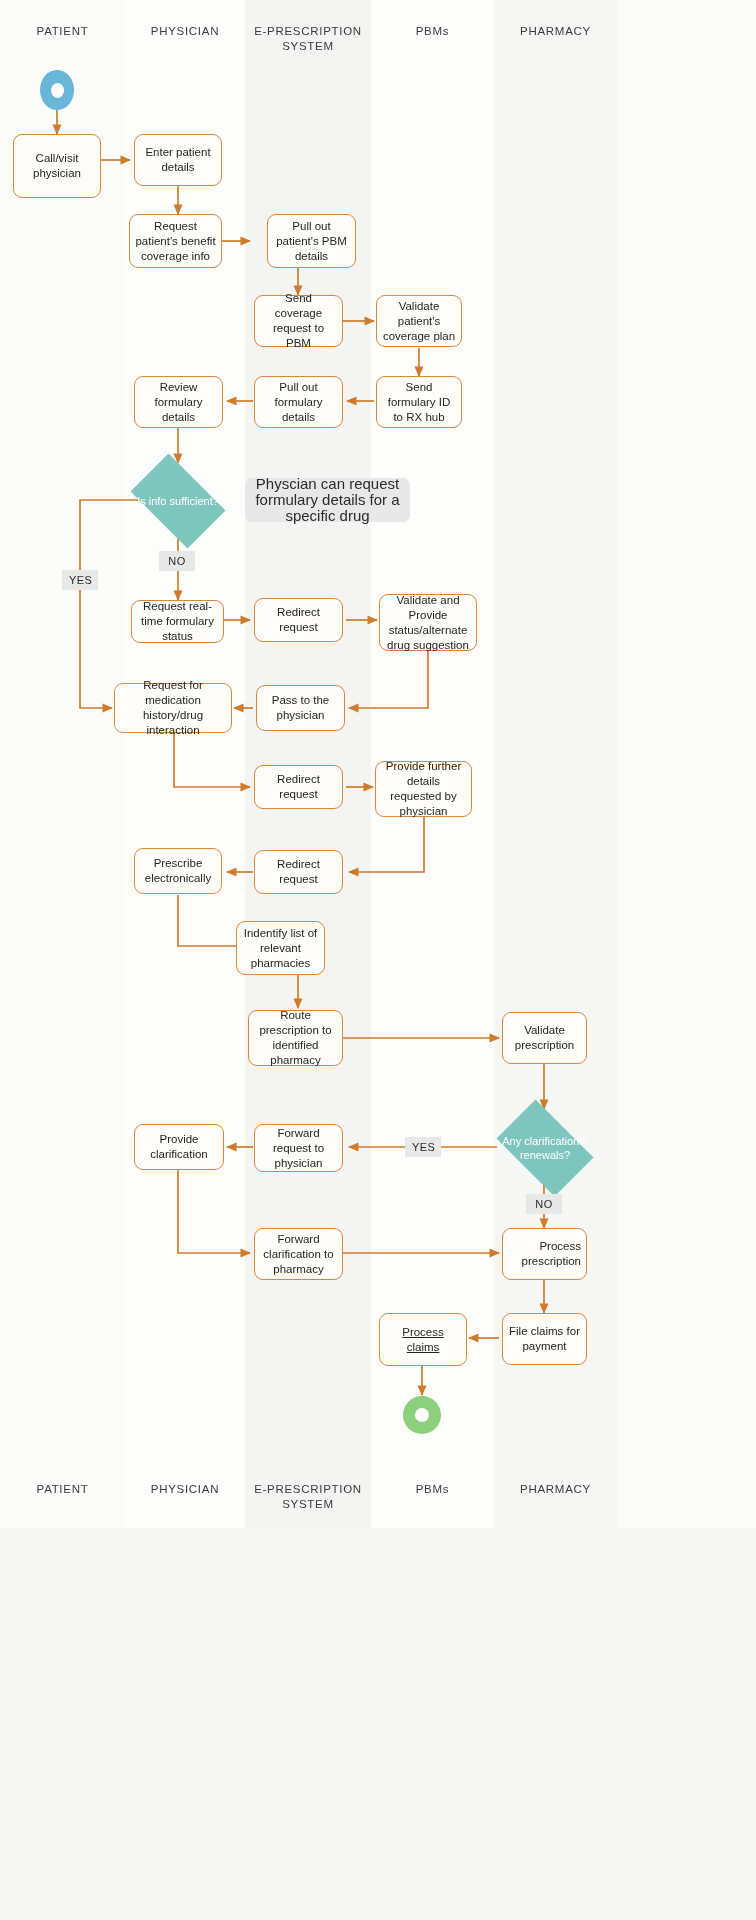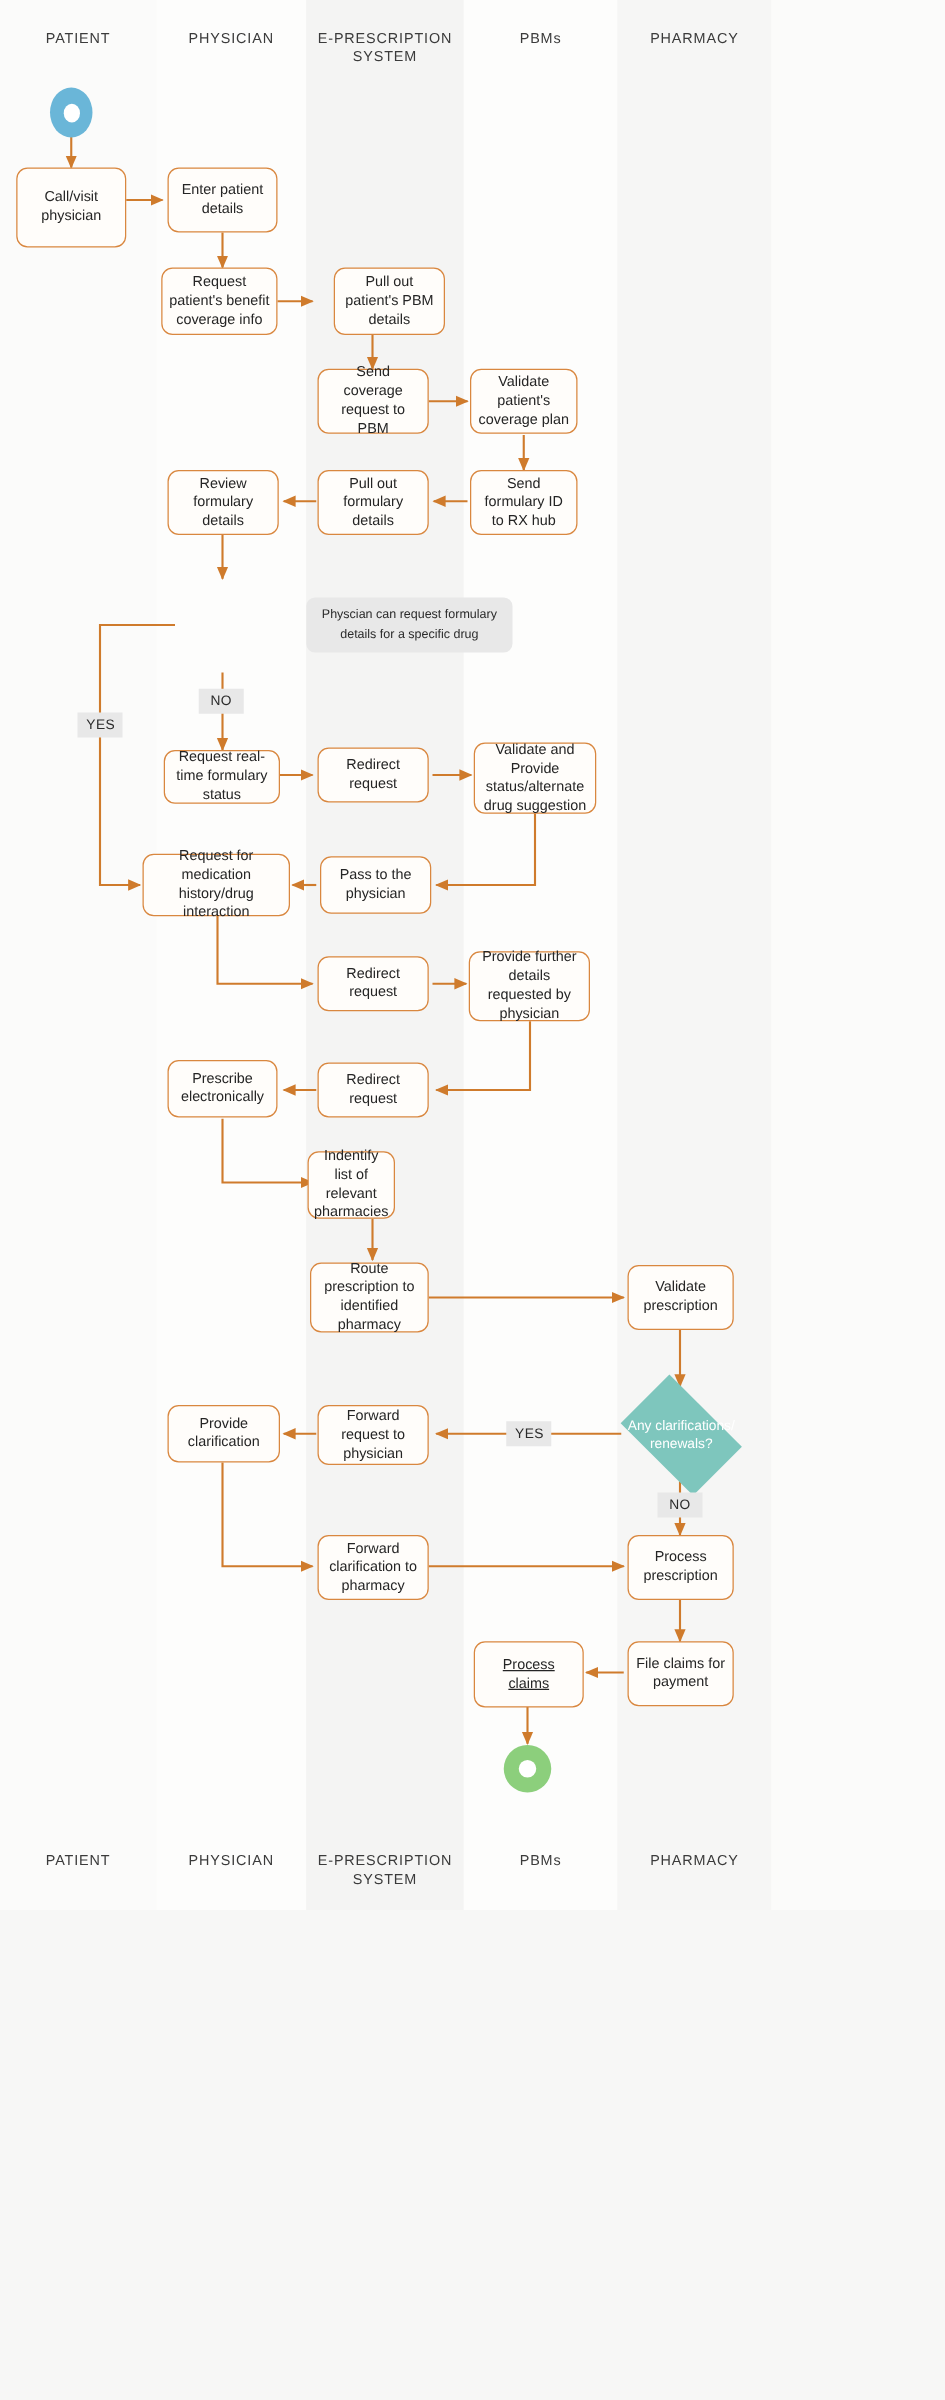--- a/index.html
+++ b/index.html
@@ -90,21 +90,21 @@
   .note {
     position: absolute;
     box-sizing: border-box;
     background: #e8e8e8;
     border-radius: 7px;
     display: flex;
     align-items: center;
     justify-content: center;
     text-align: center;
     color: #2b2b2b;
-    font-size: 10px;
+    font-size: 15px;
     line-height: 16px;
     padding: 5px 9px;
     font-family: "Liberation Sans", sans-serif;
   }
 
   
   .edge-label {
     position: absolute;
     box-sizing: border-box;
     background: #e8e8e8;
@@ -316,21 +316,21 @@
   </div>
 
   <div class="node" style="left:254px; top:850px; width:89px; height:44px;">
     <span>Redirect request</span>
   </div>
 
   <div class="node" style="left:134px; top:848px; width:88px; height:46px;">
     <span>Prescribe electronically</span>
   </div>
 
-  <div class="node" style="left:246px; top:921px; width:70px; height:54px;text-align:center;">
+  <div class="node" style="left:236px; top:921px; width:89px; height:54px;text-align:center;">
     <span>Indentify list of relevant pharmacies</span>
   </div>
 
   <div class="node" style="left:248px; top:1010px; width:95px; height:56px;">
     <span>Route prescription to identified pharmacy</span>
   </div>
 
   <div class="node" style="left:502px; top:1012px; width:85px; height:52px;">
     <span>Validate prescription</span>
   </div>
@@ -340,32 +340,36 @@
   </div>
 
   <div class="node" style="left:134px; top:1124px; width:90px; height:46px;">
     <span>Provide clarification</span>
   </div>
 
   <div class="node" style="left:254px; top:1228px; width:89px; height:52px;">
     <span>Forward clarification to pharmacy</span>
   </div>
 
-  <div class="node" style="left:502px; top:1228px; width:85px; height:52px;">
+  <div class="node" style="left:502px; top:1228px; width:85px; height:52px;text-align:right;">
     <span>Process prescription</span>
   </div>
 
   <div class="node" style="left:502px; top:1313px; width:85px; height:52px;">
     <span>File claims for payment</span>
   </div>
 
   <div class="node" style="left:379px; top:1313px; width:88px; height:53px;text-decoration:underline;">
     <span>Process claims</span>
   </div>
 
+  <div class="diamond" style="left:121px; top:463px; width:114px; height:76px;">
+    <div class="dshape"></div>
+    <div class="dtext">Is info sufficient?</div>
+  </div>
 
   <div class="diamond" style="left:487px; top:1109px; width:116px; height:78px;">
     <div class="dshape"></div>
     <div class="dtext">Any clarifications/ renewals?</div>
   </div>
 
   <div class="note" style="left:245px; top:478px; width:165px; height:44px;">
     <span>Physcian can request formulary details for a specific drug</span>
   </div>
 

